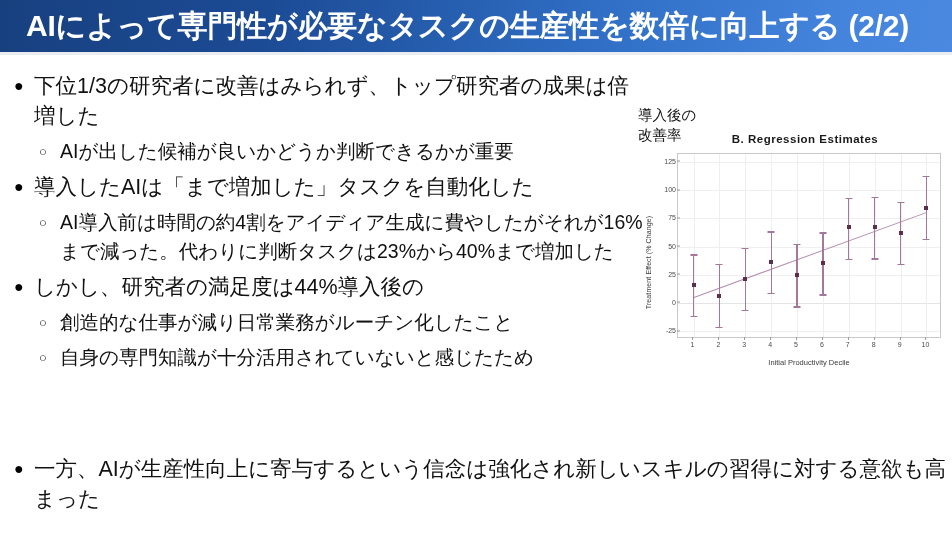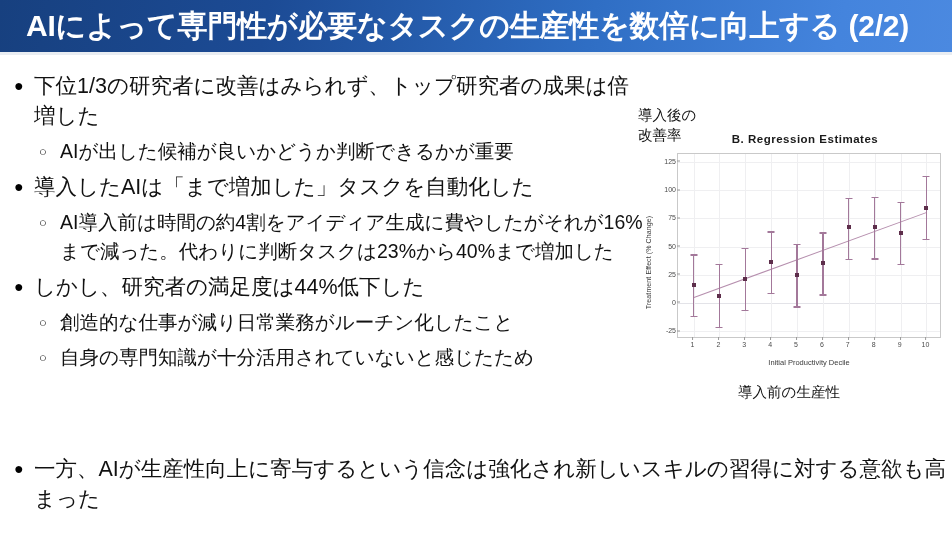--- a/index.html
+++ b/index.html
@@ -295,21 +295,21 @@
       <span class="bullet-text">導入したAIは「まで増加した」タスクを自動化した</span>
     </div>
 
     <div class="bullet-l2 group">
       <span class="mark">○</span>
       <span class="bullet-text">AI導入前は時間の約4割をアイディア生成に費やしたがそれが16%まで減った。代わりに判断タスクは23%から40%まで増加した</span>
     </div>
 
     <div class="bullet-l1 group">
       <span class="mark">●</span>
-      <span class="bullet-text">しかし、研究者の満足度は44%低下した</span>
+      <span class="bullet-text">しかし、研究者の満足度は44%導入後の</span>
     </div>
 
     <div class="bullet-l2 group">
       <span class="mark">○</span>
       <span class="bullet-text">創造的な仕事が減り日常業務がルーチン化したこと</span>
     </div>
 
     <div class="bullet-l2 group">
       <span class="mark">○</span>
       <span class="bullet-text">自身の専門知識が十分活用されていないと感じたため</span>
@@ -407,16 +407,15 @@
           <div class="xtick" style="left: 140.176px;">4</div>
           <div class="xtick" style="left: 166.059px;">5</div>
           <div class="xtick" style="left: 191.941px;">6</div>
           <div class="xtick" style="left: 217.824px;">7</div>
           <div class="xtick" style="left: 243.706px;">8</div>
           <div class="xtick" style="left: 269.588px;">9</div>
           <div class="xtick" style="left: 295.471px;">10</div>
         </div>
     </div>
 
-    <div class="chart-note-bottom">導入前の生産性</div>
   </div>
 
 </div>
 
 </body></html>

